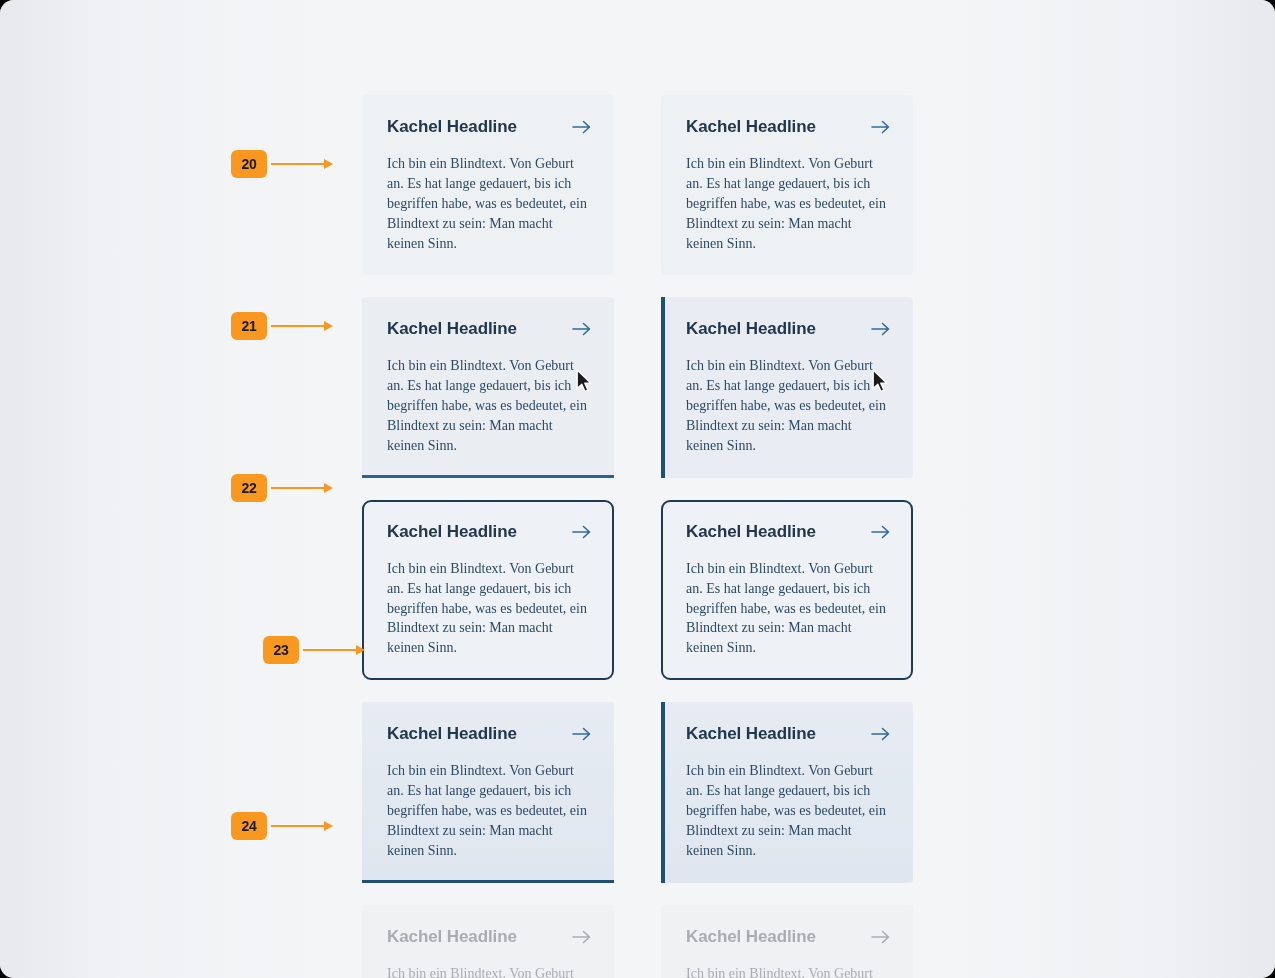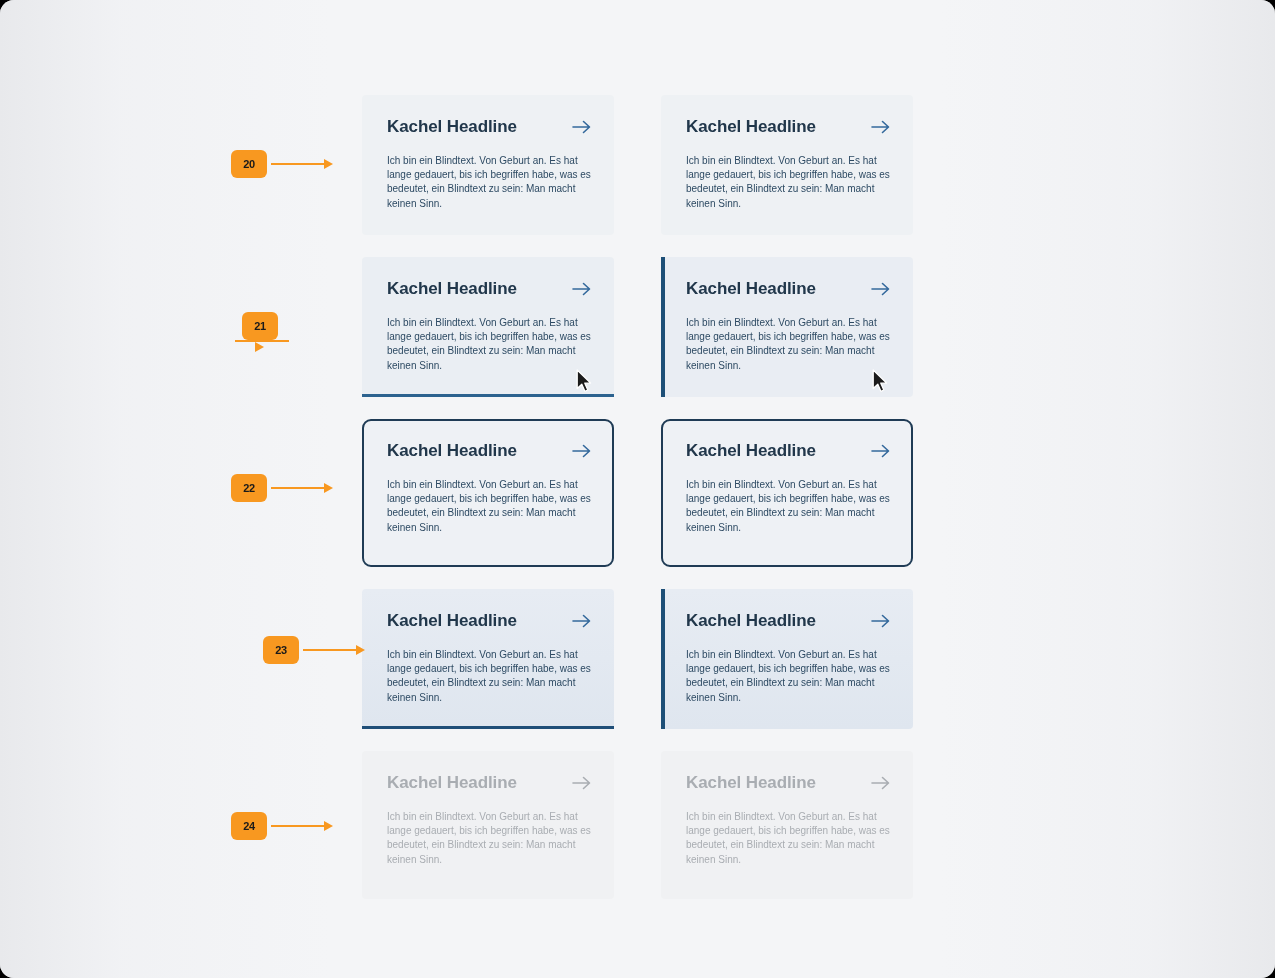--- a/index.html
+++ b/index.html
@@ -43,21 +43,21 @@
     display: flex;
     align-items: center;
     z-index: 6;
   }
   .annot-badge {
     width: 36px;
     height: 28px;
     background: #f89820;
     border-radius: 6px;
     color: #1a1a1a;
-    font-size: 11px;
+    font-size: 14px;
     font-weight: bold;
     display: flex;
     align-items: center;
     justify-content: center;
     font-family: "Liberation Sans", sans-serif;
     letter-spacing: -0.3px;
   }
   .annot-line {
     height: 2px;
     width: 54px;
@@ -111,24 +111,24 @@
     letter-spacing: -0.1px;
   }
   .card-arrow {
     width: 20px;
     height: 16px;
     flex: 0 0 auto;
     display: block;
   }
   .card-arrow svg { display: block; }
   .card-body {
-    font-size: 10px;
+    font-size: 14px;
     line-height: 1.42;
     color: #2d4a63;
-    font-family: Liberation Sans, sans-serif;
+    font-family: Liberation Serif, serif;
   }
 
   
   .state-default { background: #eef1f4; }
 
   .state-hover-bottom {
     background: #eaeef3;
     border-bottom: 3px solid #2c628f;
     border-radius: 4px 4px 0 0;
     padding-bottom: 19px;
@@ -183,21 +183,21 @@
 <body>
 
 <div id="page">
 
   <div class="annot" style="left:231px; top:150px;">
     <div class="annot-badge">20</div>
     <div class="annot-line"></div>
     <div class="annot-head"></div>
   </div>
 
-  <div class="annot" style="left:231px; top:312px;flex-direction:column;">
+  <div class="annot" style="left:231px; top:312px;">
     <div class="annot-badge">21</div>
     <div class="annot-line"></div>
     <div class="annot-head"></div>
   </div>
 
   <div class="annot" style="left:231px; top:474px;">
     <div class="annot-badge">22</div>
     <div class="annot-line"></div>
     <div class="annot-head"></div>
   </div>

